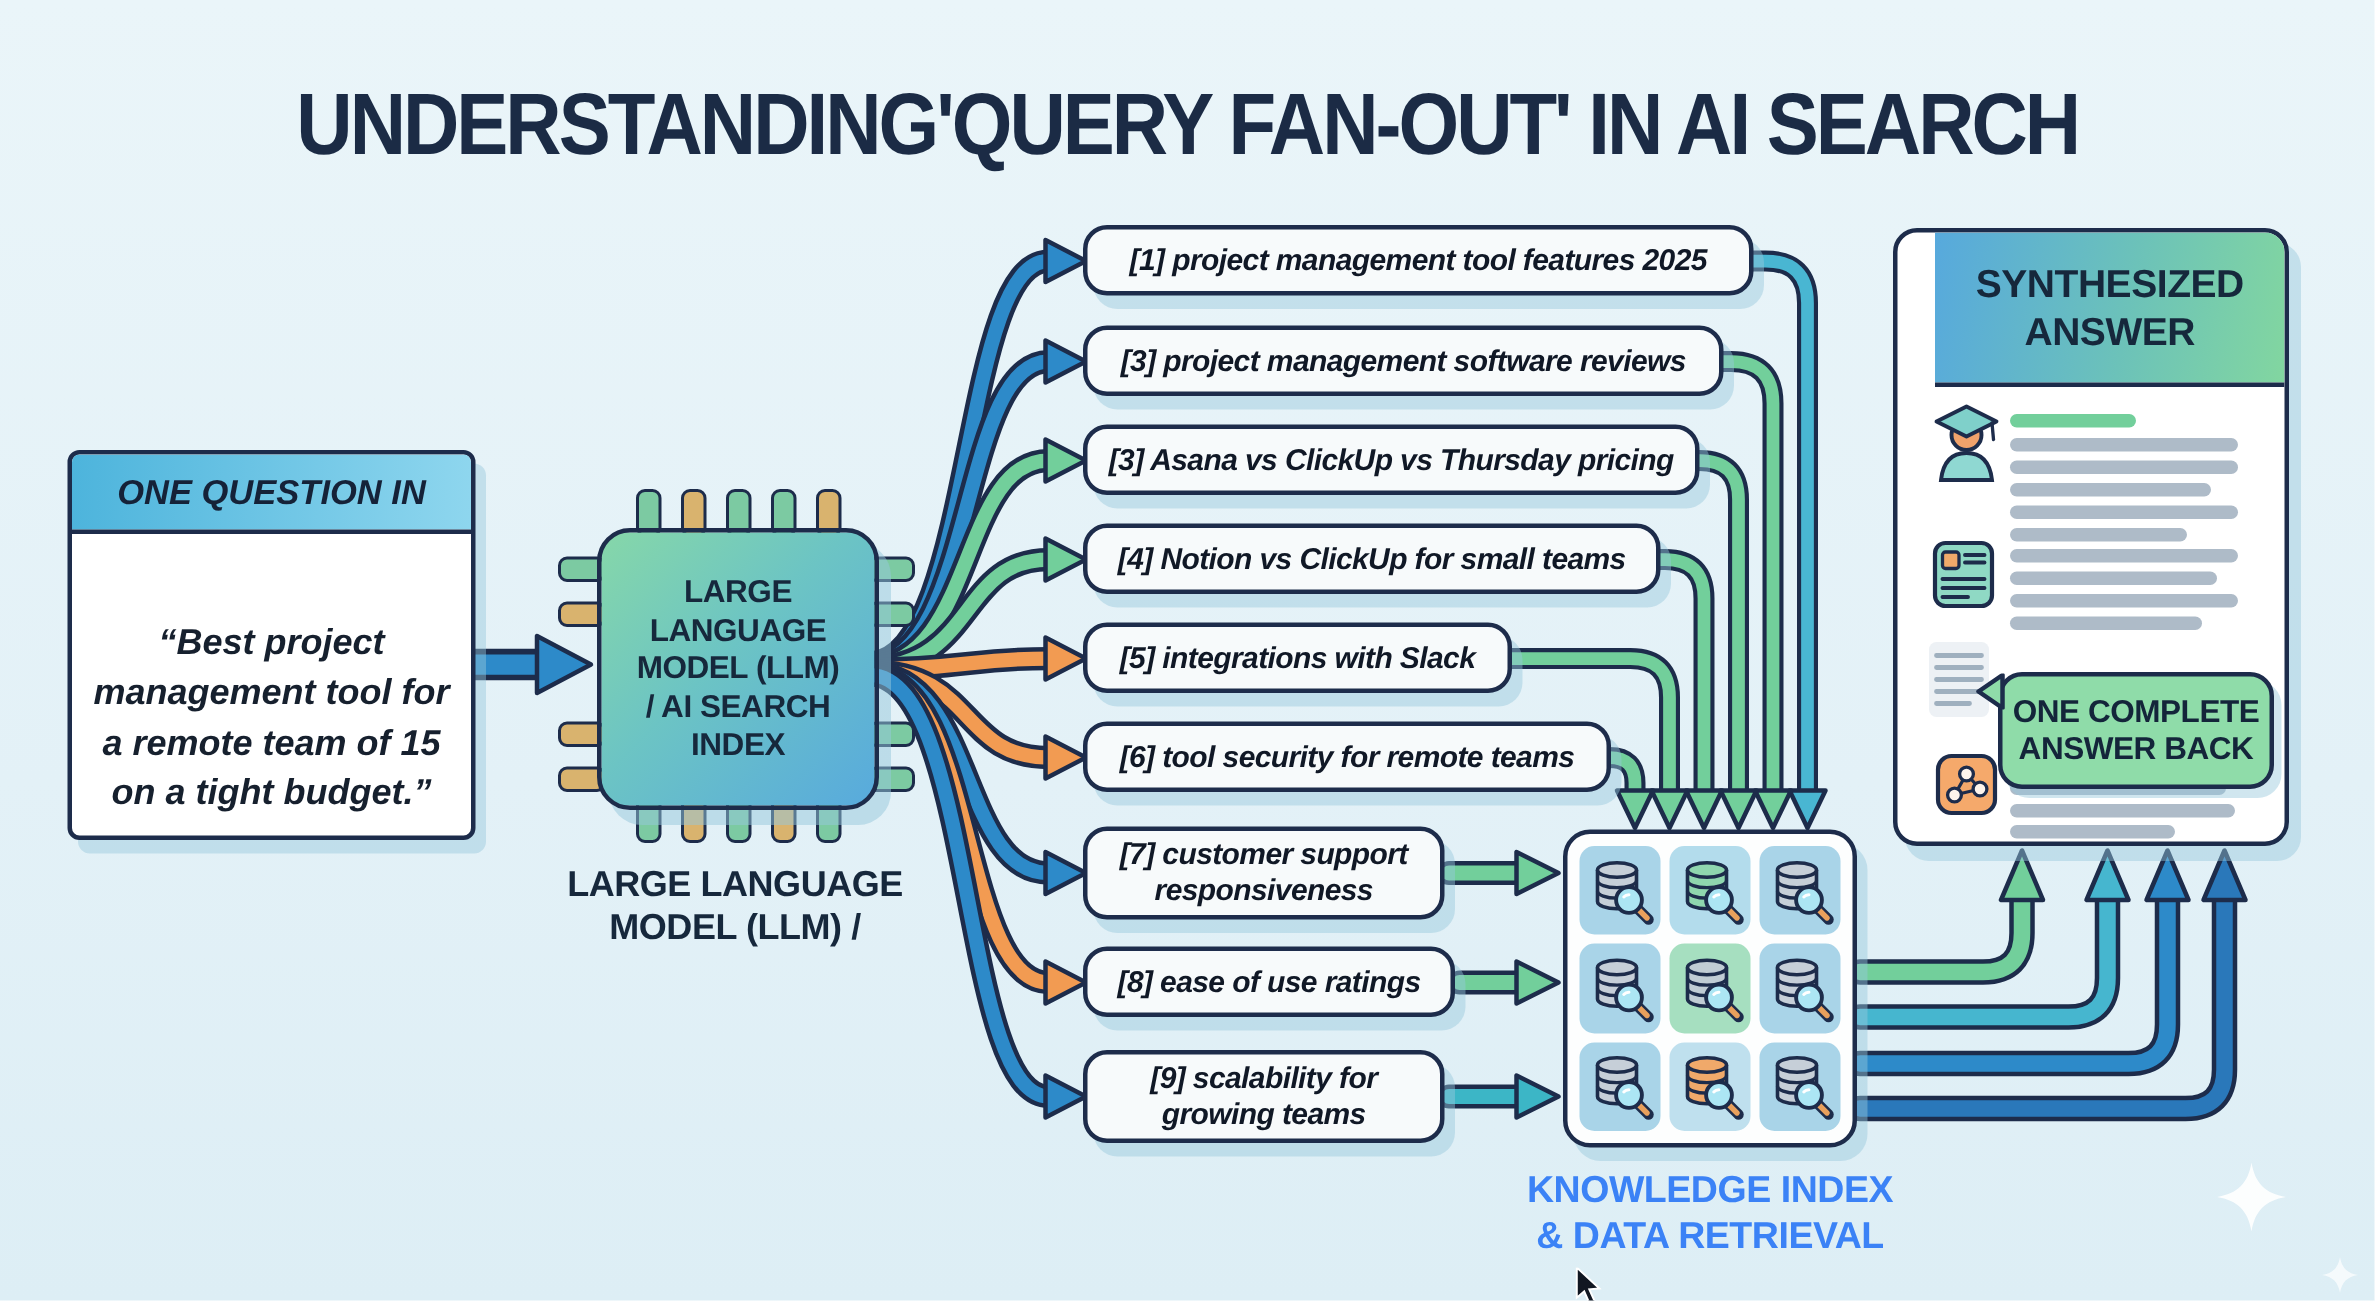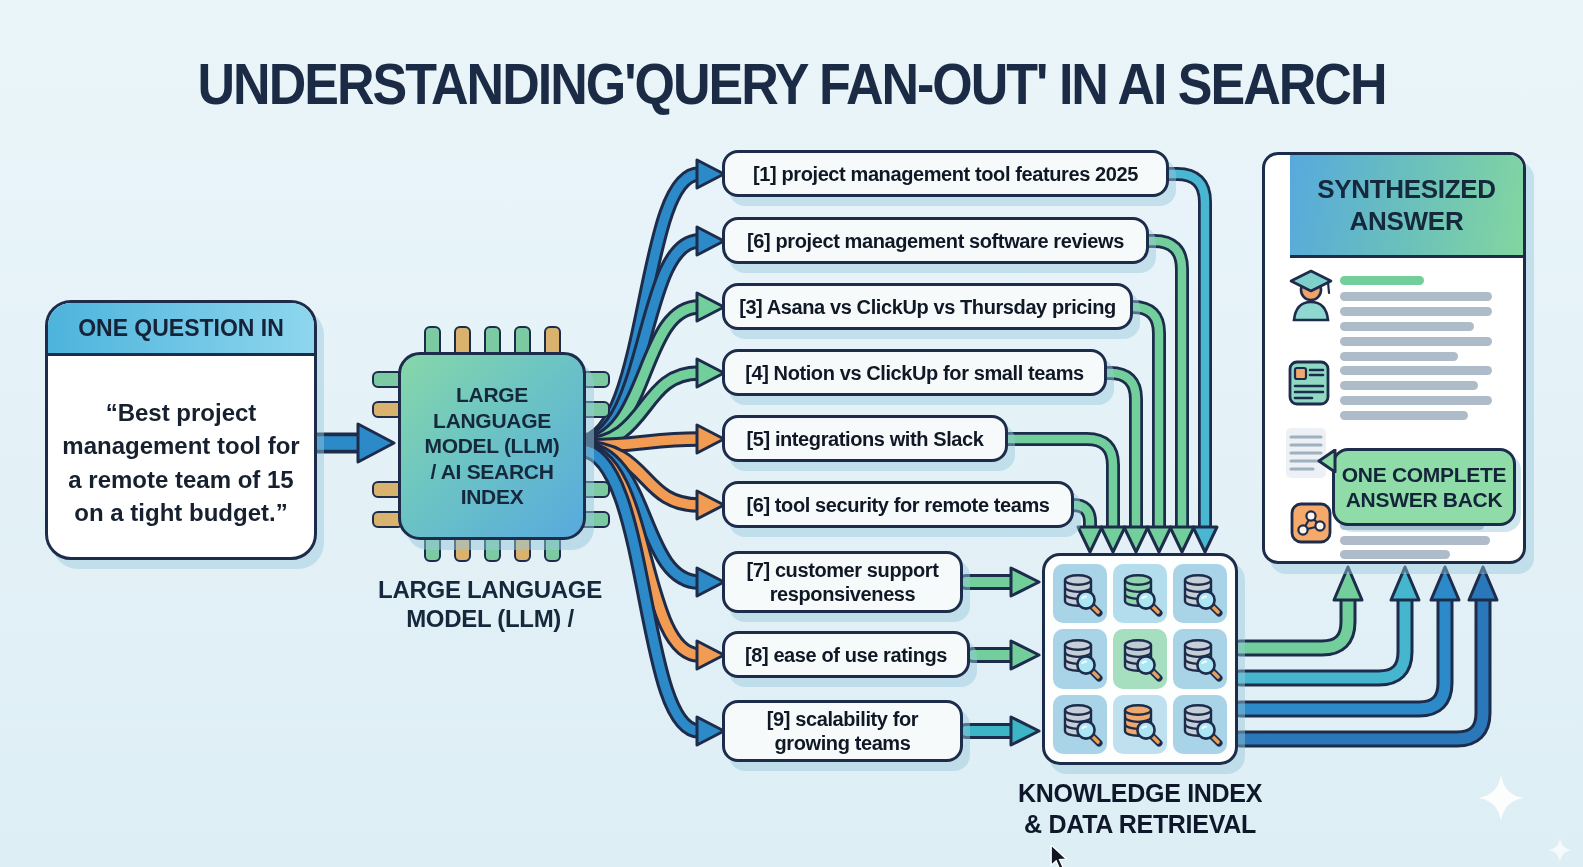--- a/index.html
+++ b/index.html
@@ -10,31 +10,31 @@
   }
   .abs{position:absolute;}
   
   .title{
     left:0;right:0;top:50px;text-align:center;
     font-size:52px;font-weight:800;color:#1b2b45;letter-spacing:-2px;
     transform:scaleY(1.12);transform-origin:top center;white-space:nowrap;
   }
   
   .navyborder{border:3px solid #1d2c4b;border-radius:16px;background:#f7fafb;}
-  .shadowed{box-shadow:7px 9px 0 rgba(150,200,220,.45);}
-  
-  .qbox{left:45px;top:300px;width:266px;height:254px;border-radius:26px;overflow:hidden;background:#fff;}
+  .shadowed{box-shadow:7px 9px 0 rgba(150,200,220,.45);font-style:italic;}
+  
+  .qbox{left:45px;top:300px;width:266px;height:254px;border-radius:8px;overflow:hidden;background:#fff;}
   .qbox-header{
     height:50px;display:flex;align-items:center;justify-content:center;
     background:linear-gradient(90deg,#4db4dc,#8ed6ee);
     border-bottom:3px solid #1d2c4b;font-size:23px;font-weight:800;color:#152238;
   }
   .qbox-body{
     height:calc(100% - 53px);display:flex;align-items:center;justify-content:center;
-    padding:6px 14px;text-align:center;font-size:24px;font-weight:700;line-height:1.38;color:#16202e;
+    padding:22px 14px;text-align:center;font-size:24px;font-weight:700;line-height:1.38;color:#16202e;
   }
   
   .chipwrap{left:372px;top:326px;width:234px;height:232px;}
   .chipbody{
     position:absolute;left:26px;top:26px;width:182px;height:182px;
     border:3.5px solid #1d2c4b;border-radius:22px;
     background:linear-gradient(135deg,#86d7a9 0%,#6cc4c4 45%,#58aadd 100%);
     display:flex;flex-direction:column;align-items:center;justify-content:center;
     box-shadow:8px 10px 0 rgba(150,200,220,.5);
   }
@@ -62,21 +62,21 @@
   .q9{top:700px;width:241px;height:62px;}
   
   .kgrid{
     left:1042px;top:553px;width:196px;height:212px;border-radius:18px;border:3.5px solid #1d2c4b;
     background:#fdfefe;display:grid;grid-template-columns:repeat(3,1fr);grid-template-rows:repeat(3,1fr);
     gap:6px;padding:8px;box-sizing:border-box;
   }
   .cell{border-radius:10px;background:var(--cellbg,#a9d4e8);display:flex;align-items:center;justify-content:center;}
   .cell svg{width:46px;height:46px;}
   .kcaption{left:960px;top:778px;width:360px;text-align:center;
-    font-size:25px;font-weight:800;color:#0f172a;line-height:1.22;letter-spacing:-.3px;}
+    font-size:25px;font-weight:800;color:#3b82f6;line-height:1.22;letter-spacing:-.3px;}
   
   .panel{left:1262px;top:152px;width:258px;height:406px;border:3.5px solid #1d2c4b;border-radius:16px;
     background:#fff;overflow:hidden;box-shadow:8px 10px 0 rgba(150,200,220,.45);}
   .panel-header{
     height:100px;border-bottom:3.5px solid #1d2c4b;
     background:linear-gradient(100deg,#57a9dd 0%,#6cc2b9 55%,#82d6a0 100%);
     display:flex;align-items:center;justify-content:center;text-align:center;
     font-size:26px;font-weight:800;color:#16283c;line-height:1.25;padding:0 20px;letter-spacing:-.3px;margin-left:25px;
   }
   .pline{position:absolute;height:9px;border-radius:5px;background:#aebbc8;}
@@ -265,21 +265,21 @@
     <div class="chipline">/ AI SEARCH</div>
     <div class="chipline">INDEX</div>
   </div>
 </div>
 <div class="abs chip-caption z2">
   <div>LARGE LANGUAGE</div>
   <div>MODEL (LLM) /</div>
 </div>
 
 <div class="abs query navyborder shadowed q1 z2">[1] project management tool features 2025</div>
-<div class="abs query navyborder shadowed q2 z2">[6] project management software reviews</div>
+<div class="abs query navyborder shadowed q2 z2">[3] project management software reviews</div>
 <div class="abs query navyborder shadowed q3 z2">[3] Asana vs ClickUp vs Thursday pricing</div>
 <div class="abs query navyborder shadowed q4 z2">[4] Notion vs ClickUp for small teams</div>
 <div class="abs query navyborder shadowed q5 z2">[5] integrations with Slack</div>
 <div class="abs query navyborder shadowed q6 z2">[6] tool security for remote teams</div>
 <div class="abs query navyborder shadowed q7 z2">[7] customer support responsiveness</div>
 <div class="abs query navyborder shadowed q8 z2">[8] ease of use ratings</div>
 <div class="abs query navyborder shadowed q9 z2">[9] scalability for growing teams</div>
 
 <div class="abs kgrid z2 shadowed">
   <div class="cell" style="--cellbg:#a9d4e8;--db:#c6cfd8;">

